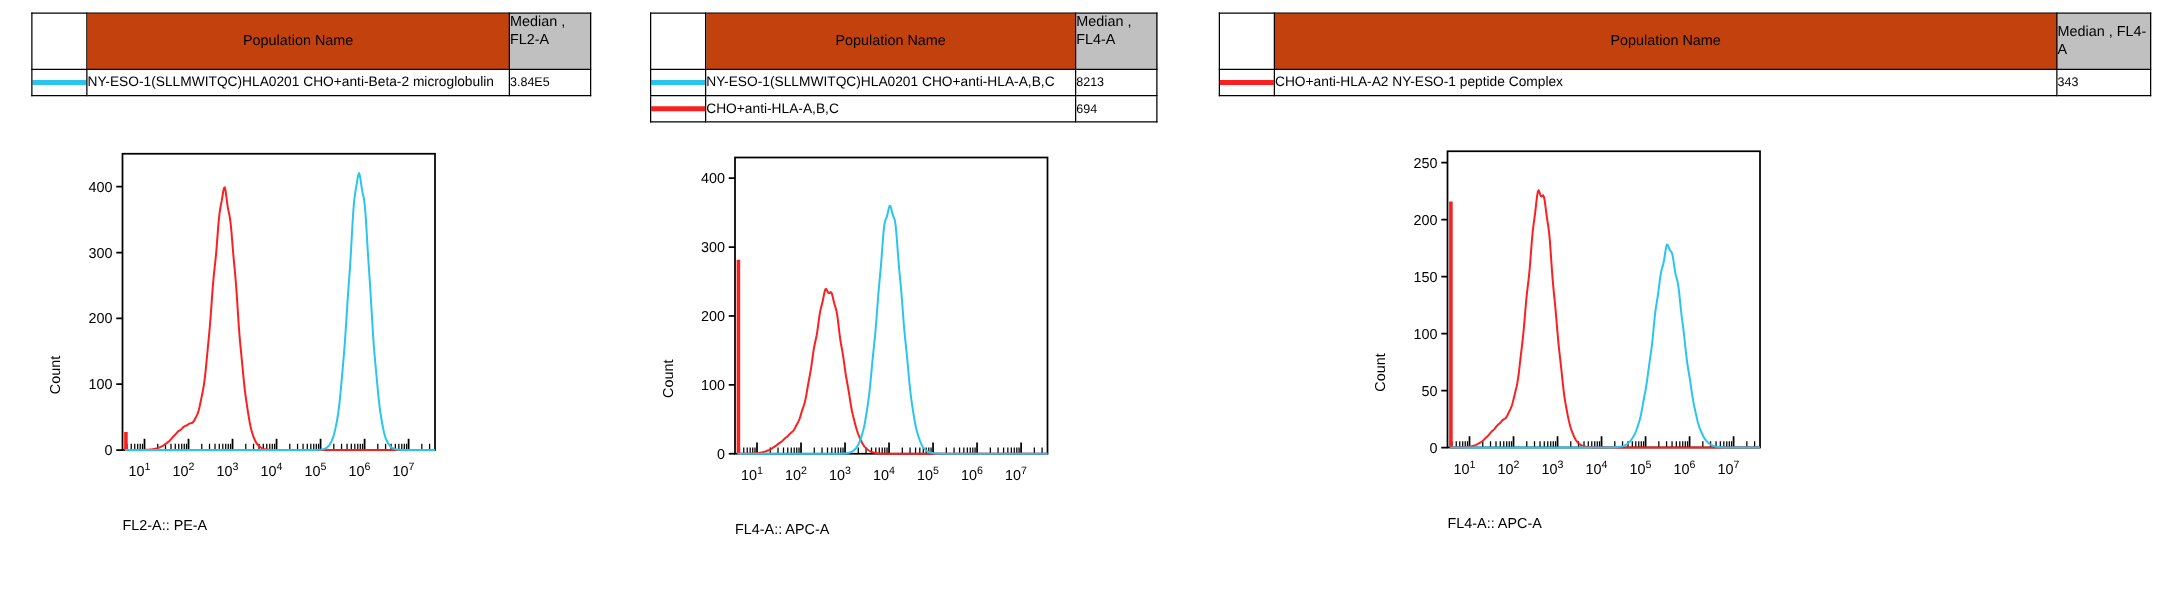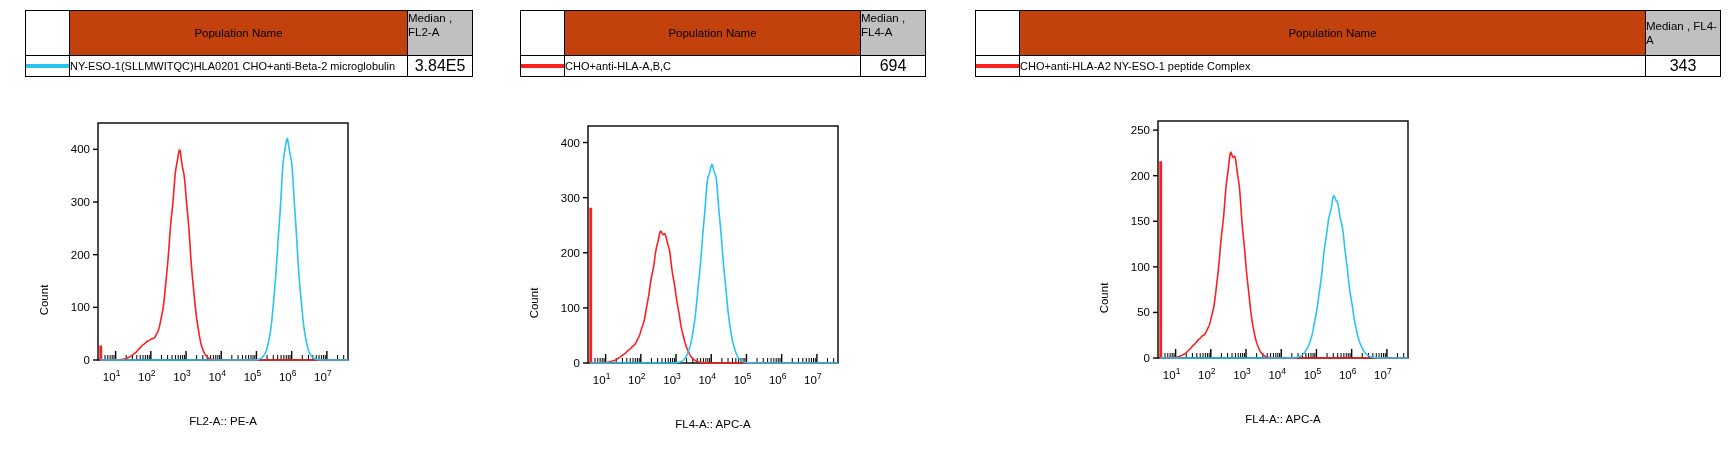--- a/index.html
+++ b/index.html
@@ -14,26 +14,26 @@
   
   table.legend{border-collapse:collapse;table-layout:fixed;background:#fff;}
   table.legend td,table.legend th{border:1px solid #000;padding:0;font-weight:normal;}
   .hdr-swatch{width:44px;background:#fff;}
   .hdr-name{background:#c2410c;text-align:center;font-size:11.5px;color:#000;height:44px;vertical-align:middle;}
   .hdr-median{background:#c0c0c0;font-size:11.5px;color:#000;vertical-align:top;padding:3px 4px 0 4px;line-height:1.25;text-align:left;white-space:pre-line;}
   .hdr-median.one-line{vertical-align:middle;padding-top:0;}
   td.swatch{height:20px;text-align:center;vertical-align:middle;}
   td.swatch .bar{display:block;width:100%;height:4px;margin:0;}
   td.popname{font-size:11px;padding:1px 2px 2px 4px;height:20px;vertical-align:middle;white-space:nowrap;overflow:hidden;}
-  td.median{font-size:16px;text-align:center;padding:1px 5px 2px 2px;height:20px;vertical-align:middle;}
+  td.median{font-size:10px;text-align:left;padding:1px 5px 2px 2px;height:20px;vertical-align:middle;}
 
   
   .plot-wrap{position:absolute;}
   .plot-wrap svg{display:block;}
-  .xtitle{position:absolute;font-size:11.5px;text-align:center;color:#000;}
+  .xtitle{position:absolute;font-size:11.5px;text-align:left;color:#000;}
 </style>
 </head>
 <body>
 
 <div class="stage">
 
   <div class="panel panel1">
     <table class="legend" style="position:absolute;left:25px;top:10px;width:447px;">
       <colgroup>
           <col style="width:44px">
@@ -165,20 +165,27 @@
         </colgroup>
       <tbody>
           <tr>
         <th class="hdr-swatch"></th>
         <th class="hdr-name">Population Name</th>
         <th class="hdr-median">Median ,
 FL4-A</th>
       </tr>
       <tr>
         <td class="swatch">
+              <span class="bar" style="background:#29c5ef"></span>
+            </td>
+        <td class="popname">NY-ESO-1(SLLMWITQC)HLA0201 CHO+anti-HLA-A,B,C</td>
+        <td class="median">8213</td>
+      </tr>
+      <tr>
+        <td class="swatch">
               <span class="bar" style="background:#fb2020"></span>
             </td>
         <td class="popname">CHO+anti-HLA-A,B,C</td>
         <td class="median">694</td>
       </tr>
     </tbody>
       </table>
 
     <div class="plot-wrap" style="left:20px;top:118px;">
       <svg width="330" height="290" viewBox="0 0 330 290">

